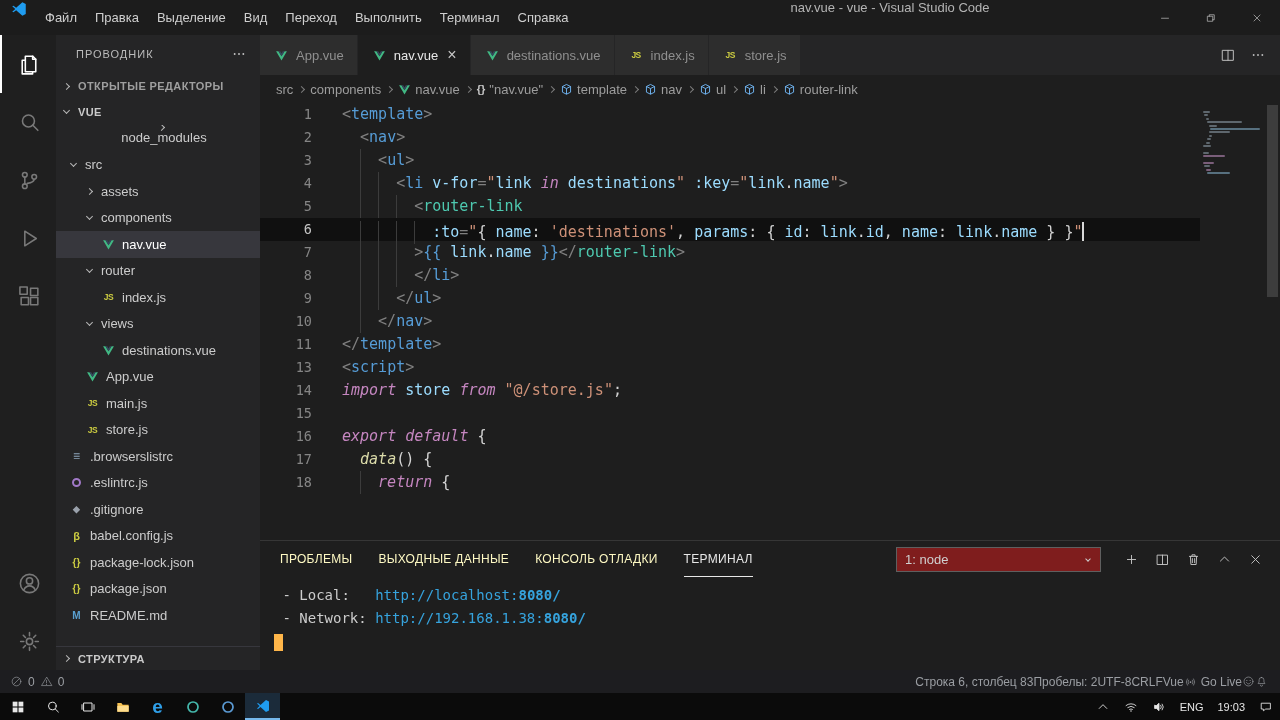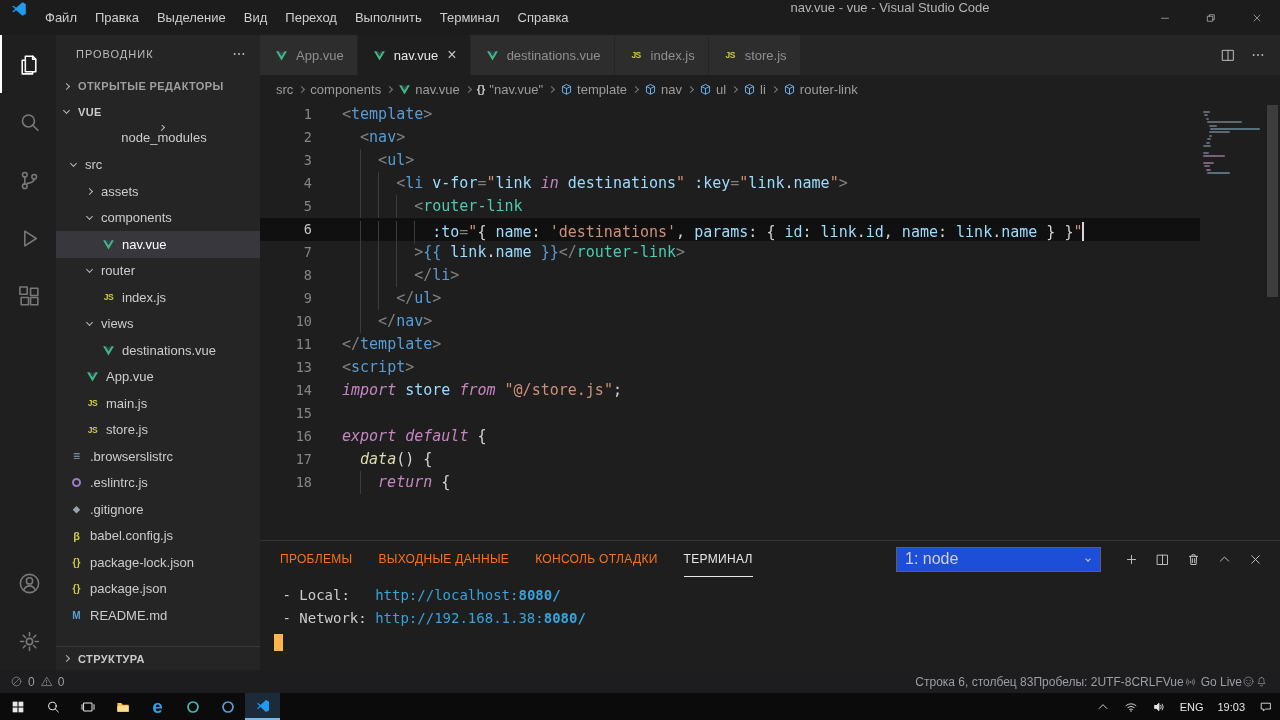--- a/index.html
+++ b/index.html
@@ -96,26 +96,26 @@
 
   .minimap{position:absolute;top:68px;right:16px;width:64px;bottom:130px;padding-top:8px;}
   .mm-line{height:2px;margin-bottom:1.4px;border-radius:1px;}
   .sbar{position:absolute;top:68px;right:0;width:15px;bottom:130px;}
   .sb-thumb{position:absolute;top:2px;left:2px;width:11px;height:192px;background:rgba(121,121,121,.35);}
 
   
   .panel{position:absolute;left:0;right:0;bottom:0;height:130px;background:#1e1e1e;
     border-top:1px solid #363636;}
   .panel-bar{height:36px;display:flex;align-items:center;padding-left:20px;}
-  .ptab{margin-right:26px;font-size:12px;letter-spacing:.3px;color:#f97316;height:100%;
+  .ptab{margin-right:26px;font-size:12px;letter-spacing:.3px;color:#fef9c3;height:100%;
     display:flex;align-items:center;border-bottom:1px solid transparent;white-space:nowrap;}
   .ptab.active{color:#e7e7e7;border-bottom-color:#e7e7e7;}
   .panel-actions{margin-left:auto;display:flex;align-items:center;gap:9px;padding-right:14px;}
-  .term-select{width:205px;height:25px;background:#1d4ed8;border:1px solid #5f5f5f;color:#d0d0d0;
-    font-size:16px;display:flex;align-items:center;justify-content:space-between;
+  .term-select{width:205px;height:25px;background:#7f1d1d;border:1px solid #5f5f5f;color:#d0d0d0;
+    font-size:13px;display:flex;align-items:center;justify-content:space-between;
     padding:0 10px 0 8px;margin-right:10px;}
   .picon{width:22px;height:22px;display:flex;align-items:center;justify-content:center;color:#c5c5c5;}
   .picon svg{width:15px;height:15px;}
   .term{padding:7px 0 0 14px;font-family:"DejaVu Sans Mono",monospace;font-size:14px;
     line-height:23px;color:#cccccc;white-space:pre;}
   .t-w{color:#cccccc}.t-u{color:#36a3dd}.t-ub{color:#36a3dd;font-weight:bold;}
   .term-cursor{display:inline-block;width:9px;height:17px;background:#ffb649;vertical-align:middle;}
 
   
   .statusbar{position:absolute;left:0;right:0;bottom:27px;height:23px;background:#1d1d20;

